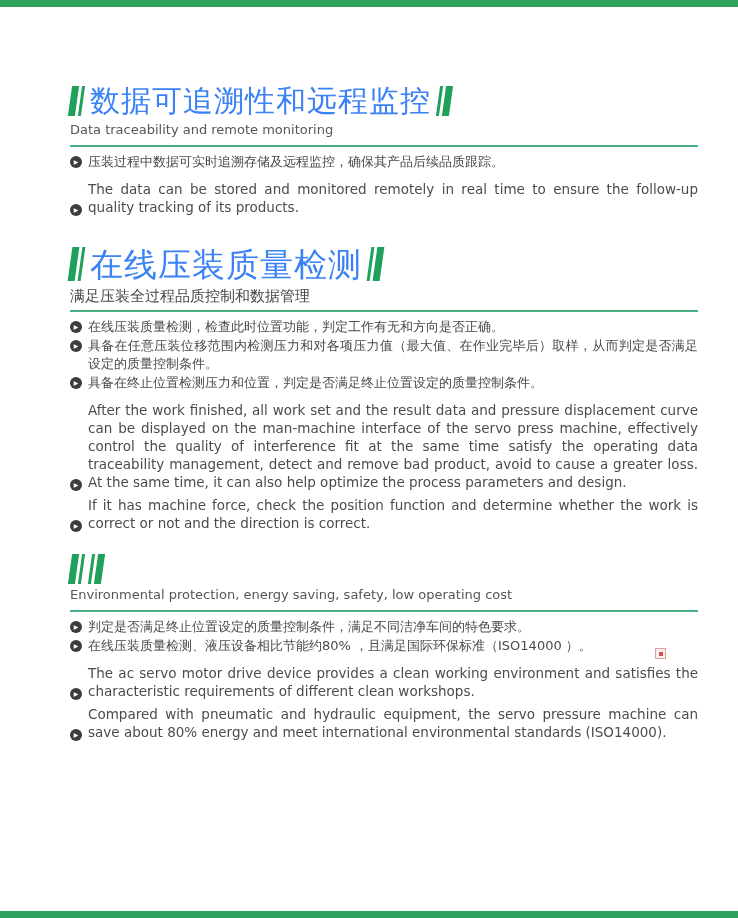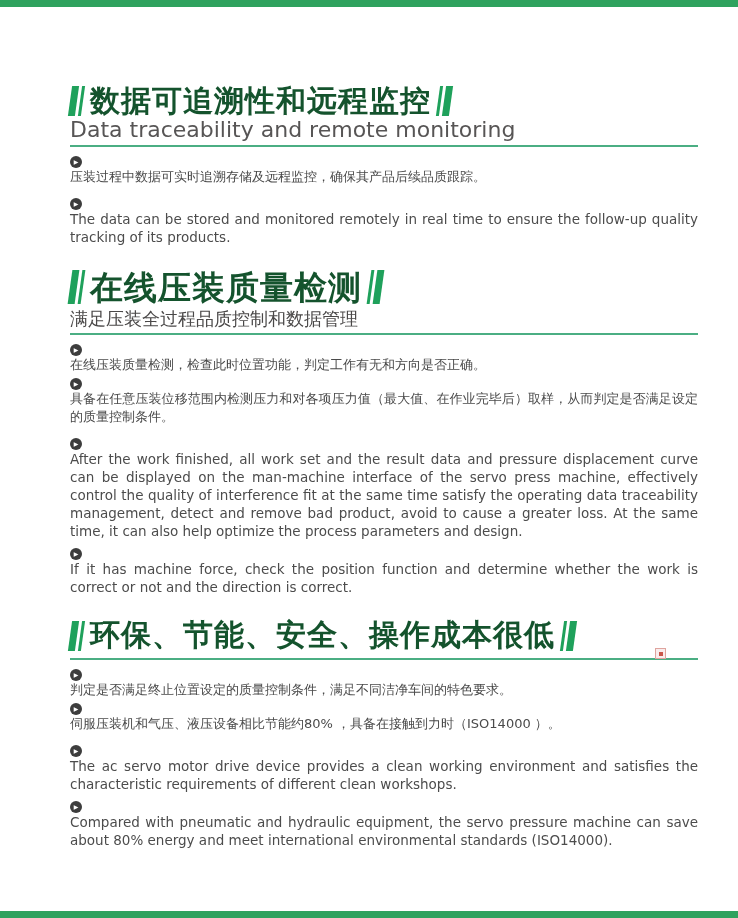--- a/index.html
+++ b/index.html
@@ -7,40 +7,40 @@
     width:738px;height:918px;position:relative;overflow:hidden;
     background:#ffffff;color:#4c4c4c;
     font-family:"DejaVu Sans","Liberation Sans",sans-serif;
   }
   .edge-bar{position:absolute;left:0;width:738px;height:7px;background:#2fa25e;}
   .edge-bar.top{top:0;}
   .edge-bar.bottom{bottom:0;}
   .content{position:absolute;left:70px;top:0;width:628px;}
   .sec{display:block;}
   .sec1{margin-top:84px;}
-  .sec2{margin-top:23px;}
+  .sec2{margin-top:30px;}
   .sec3{margin-top:22px;}
   .title-row{display:flex;align-items:center;gap:7px;}
   .title-cn{
-    font-size:30px;font-weight:700;color:#14532d;margin:0;
+    font-size:30px;font-weight:400;color:#3b82f6;margin:0;
     letter-spacing:1px;line-height:1.15;white-space:nowrap;
   }
   .sec2 .title-cn{font-size:33px;}
   .bracket{display:inline-flex;gap:3px;height:30px;transform:skewX(-8deg);flex:0 0 auto;}
   .sec2 .bracket{height:34px;}
   .bracket i{display:block;background:#1fa15b;}
   .bracket .thick{width:7px;}
   .bracket .thin{width:3px;}
-  .subtitle-cn{font-size:18px;color:#4a4848;margin-top:4px;line-height:18px;}
-  .subtitle-en{font-size:22px;color:#575555;margin-top:1px;line-height:20px;}
+  .subtitle-cn{font-size:15px;color:#4a4848;margin-top:4px;line-height:18px;}
+  .subtitle-en{font-size:13px;color:#575555;margin-top:1px;line-height:20px;}
   .rule{height:2px;background:#4bae83;margin-top:5px;}
   ul.bullets{list-style:none;margin:6px 0 0 0;padding:0;}
-  ul.bullets li{display:flex;align-items:flex-start;text-align:justify;flex-direction:column;}
+  ul.bullets li{display:flex;align-items:flex-start;text-align:justify;}
   ul.cn li{font-size:13px;line-height:18px;color:#4a4a4a;margin-bottom:1px;}
-  ul.en li{font-size:13.5px;line-height:18px;color:#4c4c4c;margin-bottom:5px;}
+  ul.en li{font-size:13.5px;line-height:18px;color:#4c4c4c;margin-bottom:5px;align-items:flex-end;}
   ul.en{margin-top:9px;}
   .bullet-icon{
     flex:0 0 auto;width:12px;height:12px;border-radius:50%;
     background:#3d3d3d;color:#ffffff;font-size:6px;line-height:12px;
     text-align:center;margin:3px 6px 0 0;
   }
   .bullet-text{flex:1 1 auto;}
   .annotation-marker{
     position:absolute;left:655px;top:648px;width:9px;height:9px;
     border:1px solid #dfa49e;background:#f9ecec;
@@ -99,54 +99,58 @@
     <div class="rule"></div>
     <ul class="bullets cn">
       <li>
         <span class="bullet-icon">▶</span>
         <span class="bullet-text">在线压装质量检测，检查此时位置功能，判定工作有无和方向是否正确。</span>
       </li>
       <li>
         <span class="bullet-icon">▶</span>
         <span class="bullet-text">具备在任意压装位移范围内检测压力和对各项压力值（最大值、在作业完毕后）取样，从而判定是否满足设定的质量控制条件。</span>
       </li>
+      <li>
+        <span class="bullet-icon">▶</span>
+        <span class="bullet-text">具备在终止位置检测压力和位置，判定是否满足终止位置设定的质量控制条件。</span>
+      </li>
     </ul>
     <ul class="bullets en">
       <li>
         <span class="bullet-icon">▶</span>
         <span class="bullet-text">After the work finished, all work set and the result data and pressure displacement curve can be displayed on the man-machine interface of the servo press machine, effectively control the quality of interference fit at the same time satisfy the operating data traceability management, detect and remove bad product, avoid to cause a greater loss. At the same time, it can also help optimize the process parameters and design.</span>
       </li>
       <li>
         <span class="bullet-icon">▶</span>
         <span class="bullet-text">If it has machine force, check the position function and determine whether the work is correct or not and the direction is correct.</span>
       </li>
     </ul>
   </section>
 
   <section class="sec sec3">
     <div class="title-row">
       <span class="bracket">
           <i class="thick"></i>
           <i class="thin"></i>
         </span>
-      <h1 class="title-cn">环保、节能、安全、操作成本很低</h1>
       <span class="bracket">
           <i class="thin"></i>
           <i class="thick"></i>
         </span>
     </div>
+    <div class="subtitle-en">Environmental protection, energy saving, safety, low operating cost</div>
     <div class="rule"></div>
     <ul class="bullets cn">
       <li>
         <span class="bullet-icon">▶</span>
         <span class="bullet-text">判定是否满足终止位置设定的质量控制条件，满足不同洁净车间的特色要求。</span>
       </li>
       <li>
         <span class="bullet-icon">▶</span>
-        <span class="bullet-text">伺服压装机和气压、液压设备相比节能约80% ，具备在接触到力时（ISO14000 ）。</span>
+        <span class="bullet-text">在线压装质量检测、液压设备相比节能约80% ，且满足国际环保标准（ISO14000 ）。</span>
       </li>
     </ul>
     <ul class="bullets en">
       <li>
         <span class="bullet-icon">▶</span>
         <span class="bullet-text">The ac servo motor drive device provides a clean working environment and satisfies the characteristic requirements of different clean workshops.</span>
       </li>
       <li>
         <span class="bullet-icon">▶</span>
         <span class="bullet-text">Compared with pneumatic and hydraulic equipment, the servo pressure machine can save about 80% energy and meet international environmental standards (ISO14000).</span>

